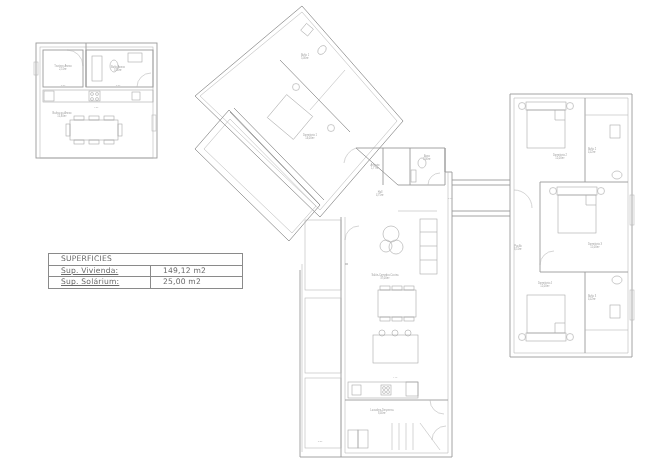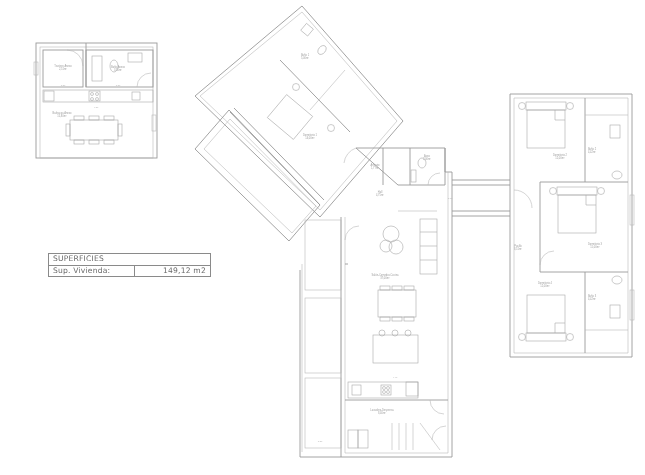--- a/index.html
+++ b/index.html
@@ -4,23 +4,23 @@
 <style>
   html, body { margin:0; padding:0; background:#ffffff; }
   body { width:645px; height:475px; position:relative; overflow:hidden; font-family:"Liberation Sans", sans-serif; }
   svg.plan { position:absolute; left:0; top:0; width:645px; height:475px; }
   .wall { fill:none; stroke:#9a9a9a; stroke-width:0.9; }
   .thin { fill:none; stroke:#b9b9b9; stroke-width:0.6; }
   .furn { fill:none; stroke:#a8a8a8; stroke-width:0.6; }
   .lbl { font-family:"Liberation Sans", sans-serif; font-size:2.6px; fill:#a0a0a0; text-anchor:middle; }
   .dim { font-family:"Liberation Sans", sans-serif; font-size:2.3px; fill:#b0b0b0; text-anchor:middle; }
   table.sup { position:absolute; left:48px; top:253px; border-collapse:collapse; font-family:"DejaVu Sans", sans-serif; font-size:7.6px; color:#6a6a6a; letter-spacing:0.2px; }
-  table.sup td { border:0.8px solid #8a8a8a; padding:0 4px; height:10.5px; line-height:10px; white-space:nowrap; }
-  table.sup td.k { width:77px; }
-  table.sup td.v { width:67px; text-align:right; }
+  table.sup td { border:0.8px solid #8a8a8a; padding:0 12px; height:10.5px; line-height:10px; white-space:nowrap; }
+  table.sup td.k { width:77px;text-decoration:underline; }
+  table.sup td.v { width:67px; }
 </style>
 </head>
 <body>
 
 <svg class="plan" viewBox="0 0 645 475" xmlns="http://www.w3.org/2000/svg">
 
   <g>
     <rect class="wall" x="36" y="43" width="121" height="115"></rect>
     <rect class="thin" x="40" y="47" width="113" height="111"></rect>
 
@@ -239,14 +239,18 @@
 
 <table class="sup">
   <tbody>
       <tr>
     <td colspan="2">SUPERFICIES</td>
   </tr>
   <tr>
     <td class="k">Sup.  Vivienda:</td>
     <td class="v">149,12  m2</td>
   </tr>
+  <tr>
+    <td class="k">Sup.  Solárium:</td>
+    <td class="v">25,00  m2</td>
+  </tr>
 </tbody>
   </table>
 
 </body></html>

